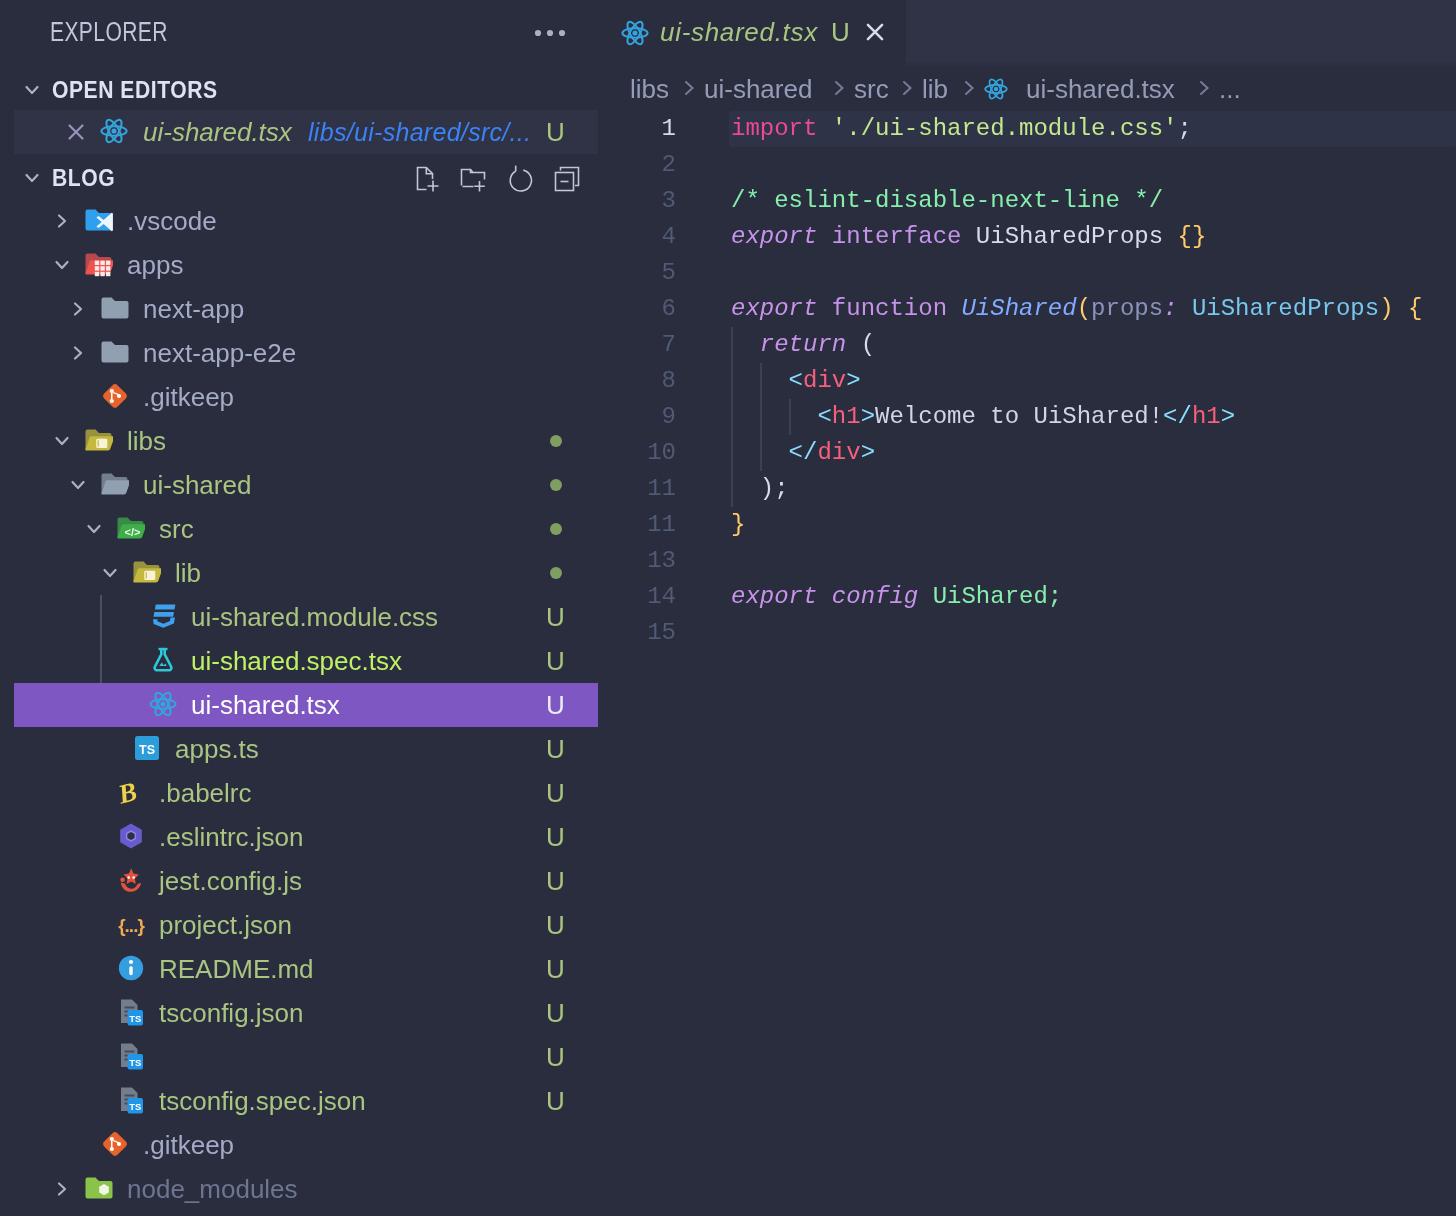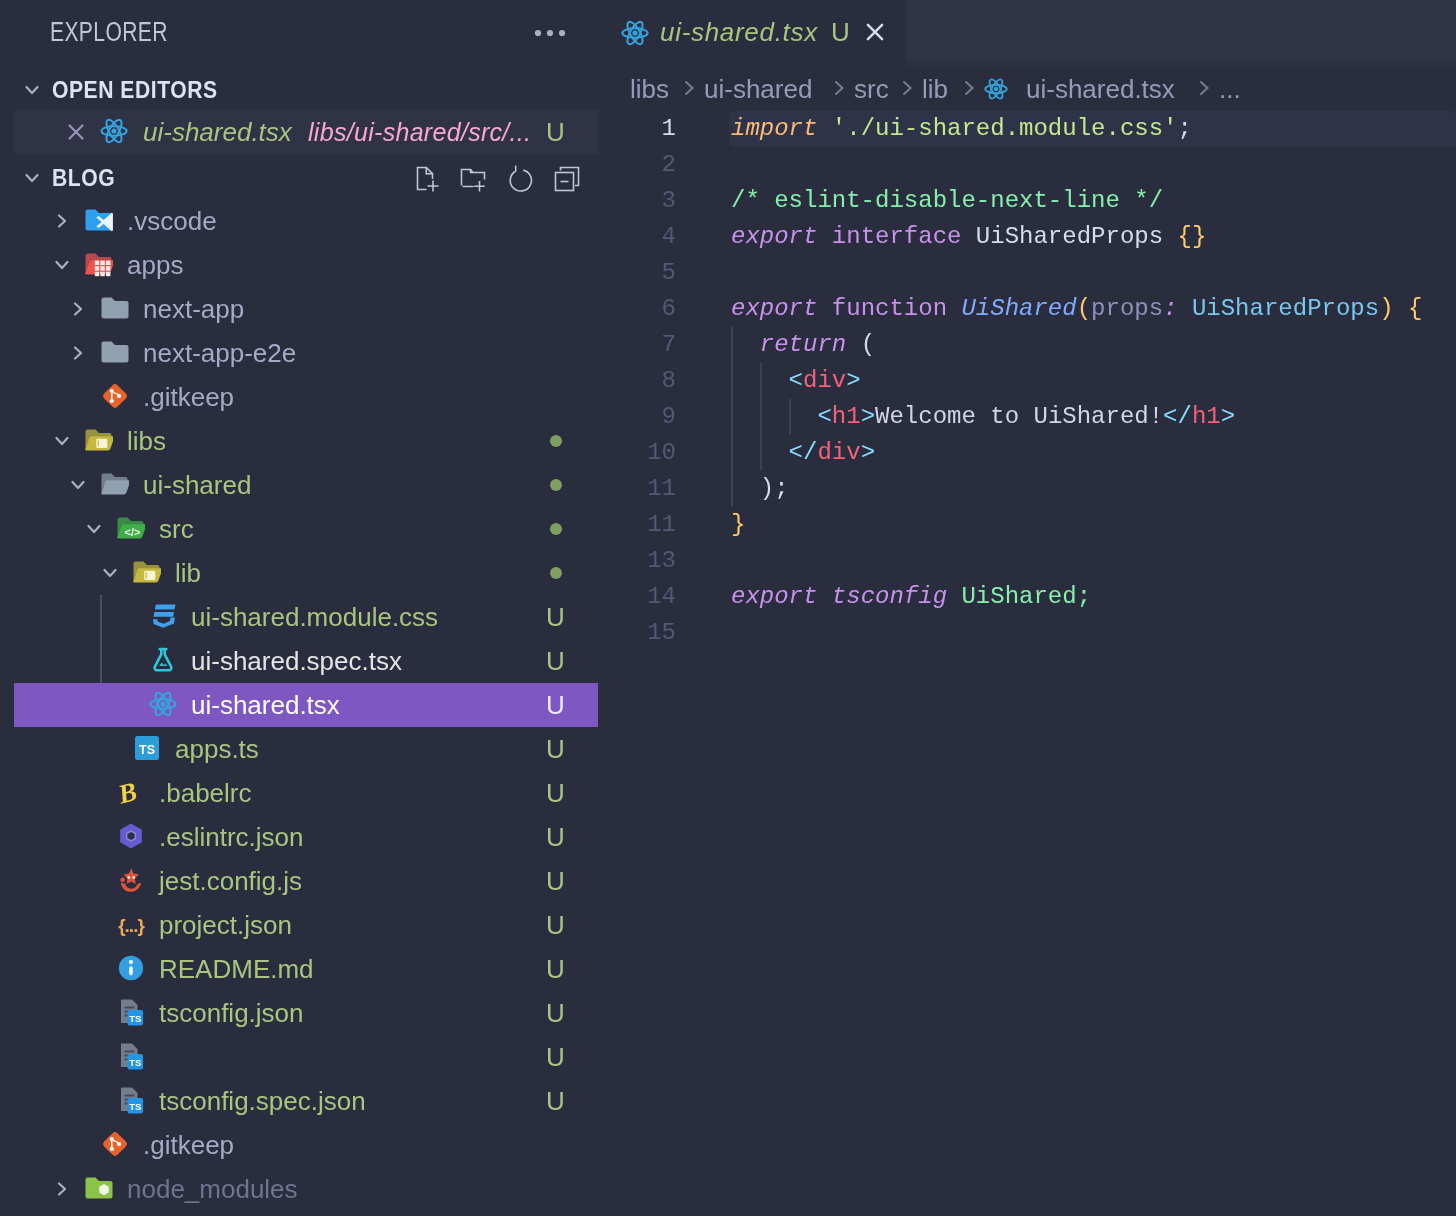--- a/index.html
+++ b/index.html
@@ -26,21 +26,21 @@
     </svg>
 <svg class="abs" style="left:100px;top:117px" width="28" height="28" viewBox="0 0 28 28">
       <g fill="none" stroke="#35a3dd" stroke-width="2.0">
         <ellipse cx="14" cy="14" rx="12.6" ry="4.8"></ellipse>
         <ellipse cx="14" cy="14" rx="12.6" ry="4.8" transform="rotate(60 14 14)"></ellipse>
         <ellipse cx="14" cy="14" rx="12.6" ry="4.8" transform="rotate(-60 14 14)"></ellipse>
       </g>
       <circle cx="14" cy="14" r="2.6" fill="#35a3dd"></circle>
     </svg>
 <div class="lbl" style="left:143px;top:110px;font-style:italic;color:#a9c580">ui-shared.tsx</div>
-<div class="lbl" style="left:308px;top:110px;font-style:italic;font-size:25px;letter-spacing:0.3px;color:#f9a8d4">libs/ui-shared/src/...</div>
+<div class="lbl" style="left:308px;top:110px;font-style:italic;font-size:25px;letter-spacing:0.3px;color:#3b82f6">libs/ui-shared/src/...</div>
 <div class="lbl" style="left:546px;top:110px;color:#a9c580">U</div>
 <svg class="abs" style="left:22px;top:168px" width="20" height="20" viewBox="0 0 20 20">
       <path d="M4.5 7l5.5 6 5.5-6" fill="none" stroke="#aab1c5" stroke-width="2.2" stroke-linecap="round" stroke-linejoin="round"></path>
     </svg>
 <div class="abs" style="left:52px;top:164px;font-size:24px;font-weight:bold;letter-spacing:0.6px;color:#dde3f1;transform:scaleX(0.88);transform-origin:left">BLOG</div>
 <svg class="abs act" style="left:412px;top:165px" width="28" height="28" viewBox="0 0 28 28">
       <path d="M20.5 14 V8.7 L14.3 2.5 H5.5 V24.5 H14.5" fill="none"></path>
       <path d="M14.3 2.5 V8.7 H20.5" fill="none"></path>
       <path d="M21 15.5 V26.5 M15.5 21 H26.5" fill="none"></path>
     </svg>
@@ -151,21 +151,21 @@
       <path d="M6.8 2.6 L26.4 2.6 L25.5 7.4 L5.9 7.4 Z" fill="#3fa0ee"></path>
       <path d="M5.4 9.9 L25 9.9 L24.1 14.7 L4.5 14.7 Z" fill="#3fa0ee"></path>
       <path d="M4 17.2 L8.6 17.2 L8.3 19.3 L14.5 21.7 L20.9 19.1 L21.6 15.6 L26 15.6 L24.9 21.5 L14.3 25.8 L4.6 21.9 Z" fill="#3fa0ee"></path>
     </svg>
 <div class="lbl" style="left:191px;top:595px;color:#a9c580">ui-shared.module.css</div>
 <div class="lbl" style="left:546px;top:595px;color:#a9c580">U</div>
 <svg class="abs" style="left:149px;top:646px" width="28" height="28" viewBox="0 0 28 28">
       <path d="M10.6 3 H17.4 M12.3 3 V8.4 L5.9 20.6 A2.5 2.5 0 0 0 8.1 24.3 H19.9 A2.5 2.5 0 0 0 22.1 20.6 L15.7 8.4 V3" fill="none" stroke="#2ec6d8" stroke-width="2.6" stroke-linecap="round" stroke-linejoin="round"></path>
       <path d="M10.2 20 L12.8 16.6 L14.8 19.2 L16.3 17.6 L18 20 Z" fill="#2ec6d8"></path>
     </svg>
-<div class="lbl" style="left:191px;top:639px;color:#e5e5e5">ui-shared.spec.tsx</div>
+<div class="lbl" style="left:191px;top:639px;color:#bef264">ui-shared.spec.tsx</div>
 <div class="lbl" style="left:546px;top:639px;color:#a9c580">U</div>
 <div class="abs" style="left:14px;top:683px;width:584px;height:44px;background:#7e57c2"></div>
 <svg class="abs" style="left:149px;top:690px" width="28" height="28" viewBox="0 0 28 28">
       <g fill="none" stroke="#35a3dd" stroke-width="2.0">
         <ellipse cx="14" cy="14" rx="12.6" ry="4.8"></ellipse>
         <ellipse cx="14" cy="14" rx="12.6" ry="4.8" transform="rotate(60 14 14)"></ellipse>
         <ellipse cx="14" cy="14" rx="12.6" ry="4.8" transform="rotate(-60 14 14)"></ellipse>
       </g>
       <circle cx="14" cy="14" r="2.6" fill="#35a3dd"></circle>
     </svg>
@@ -311,28 +311,28 @@
       <div style="height:36px;line-height:36px;color:#505a74">8</div>
       <div style="height:36px;line-height:36px;color:#505a74">9</div>
       <div style="height:36px;line-height:36px;color:#505a74">10</div>
       <div style="height:36px;line-height:36px;color:#505a74">11</div>
       <div style="height:36px;line-height:36px;color:#505a74">11</div>
       <div style="height:36px;line-height:36px;color:#505a74">13</div>
       <div style="height:36px;line-height:36px;color:#505a74">14</div>
       <div style="height:36px;line-height:36px;color:#505a74">15</div>
     </div>
 <div class="abs mono" style="left:731px;top:111px;font-size:24px">
-      <div style="height:36px;line-height:36px;white-space:pre"><span style="color:#fdba74;font-style:italic">import</span><span style="color:#d6dceb;"> </span><span style="color:#c3e88d;">'./ui-shared.module.css'</span><span style="color:#d6dceb;">;</span></div>
+      <div style="height:36px;line-height:36px;white-space:pre"><span style="color:#ec4899;">import</span><span style="color:#d6dceb;"> </span><span style="color:#c3e88d;">'./ui-shared.module.css'</span><span style="color:#d6dceb;">;</span></div>
       <div style="height:36px;line-height:36px;white-space:pre"></div>
       <div style="height:36px;line-height:36px;white-space:pre"><span style="color:#86efac;">/* eslint-disable-next-line */</span></div>
       <div style="height:36px;line-height:36px;white-space:pre"><span style="color:#c792ea;font-style:italic">export</span><span style="color:#d6dceb;"> </span><span style="color:#c792ea;">interface</span><span style="color:#d6dceb;"> UiSharedProps </span><span style="color:#ffcb6b;">{}</span></div>
       <div style="height:36px;line-height:36px;white-space:pre"></div>
       <div style="height:36px;line-height:36px;white-space:pre"><span style="color:#c792ea;font-style:italic">export</span><span style="color:#d6dceb;"> </span><span style="color:#c792ea;">function</span><span style="color:#d6dceb;"> </span><span style="color:#82aaff;font-style:italic">UiShared</span><span style="color:#ffcb6b;">(</span><span style="color:#8a93b8;">props</span><span style="color:#c792ea;font-style:italic">:</span><span style="color:#d6dceb;"> </span><span style="color:#77c7ee;">UiSharedProps</span><span style="color:#ffcb6b;">)</span><span style="color:#ffcb6b;"> {</span></div>
       <div style="height:36px;line-height:36px;white-space:pre"><span style="color:#d6dceb;">  </span><span style="color:#c792ea;font-style:italic">return</span><span style="color:#d6dceb;"> (</span></div>
       <div style="height:36px;line-height:36px;white-space:pre"><span style="color:#d6dceb;">    </span><span style="color:#89ddff;">&lt;</span><span style="color:#f5607a;">div</span><span style="color:#89ddff;">&gt;</span></div>
       <div style="height:36px;line-height:36px;white-space:pre"><span style="color:#d6dceb;">      </span><span style="color:#89ddff;">&lt;</span><span style="color:#f5607a;">h1</span><span style="color:#89ddff;">&gt;</span><span style="color:#d0d6e4;">Welcome to UiShared!</span><span style="color:#89ddff;">&lt;/</span><span style="color:#f5607a;">h1</span><span style="color:#89ddff;">&gt;</span></div>
       <div style="height:36px;line-height:36px;white-space:pre"><span style="color:#d6dceb;">    </span><span style="color:#89ddff;">&lt;/</span><span style="color:#f5607a;">div</span><span style="color:#89ddff;">&gt;</span></div>
       <div style="height:36px;line-height:36px;white-space:pre"><span style="color:#d6dceb;">  );</span></div>
       <div style="height:36px;line-height:36px;white-space:pre"><span style="color:#ffcb6b;">}</span></div>
       <div style="height:36px;line-height:36px;white-space:pre"></div>
-      <div style="height:36px;line-height:36px;white-space:pre"><span style="color:#c792ea;font-style:italic">export</span><span style="color:#d6dceb;"> </span><span style="color:#c792ea;font-style:italic">tsconfig</span><span style="color:#86efac;"> UiShared;</span></div>
+      <div style="height:36px;line-height:36px;white-space:pre"><span style="color:#c792ea;font-style:italic">export</span><span style="color:#d6dceb;"> </span><span style="color:#c792ea;font-style:italic">config</span><span style="color:#86efac;"> UiShared;</span></div>
       <div style="height:36px;line-height:36px;white-space:pre"></div>
     </div>
 </div>
 </body></html>

